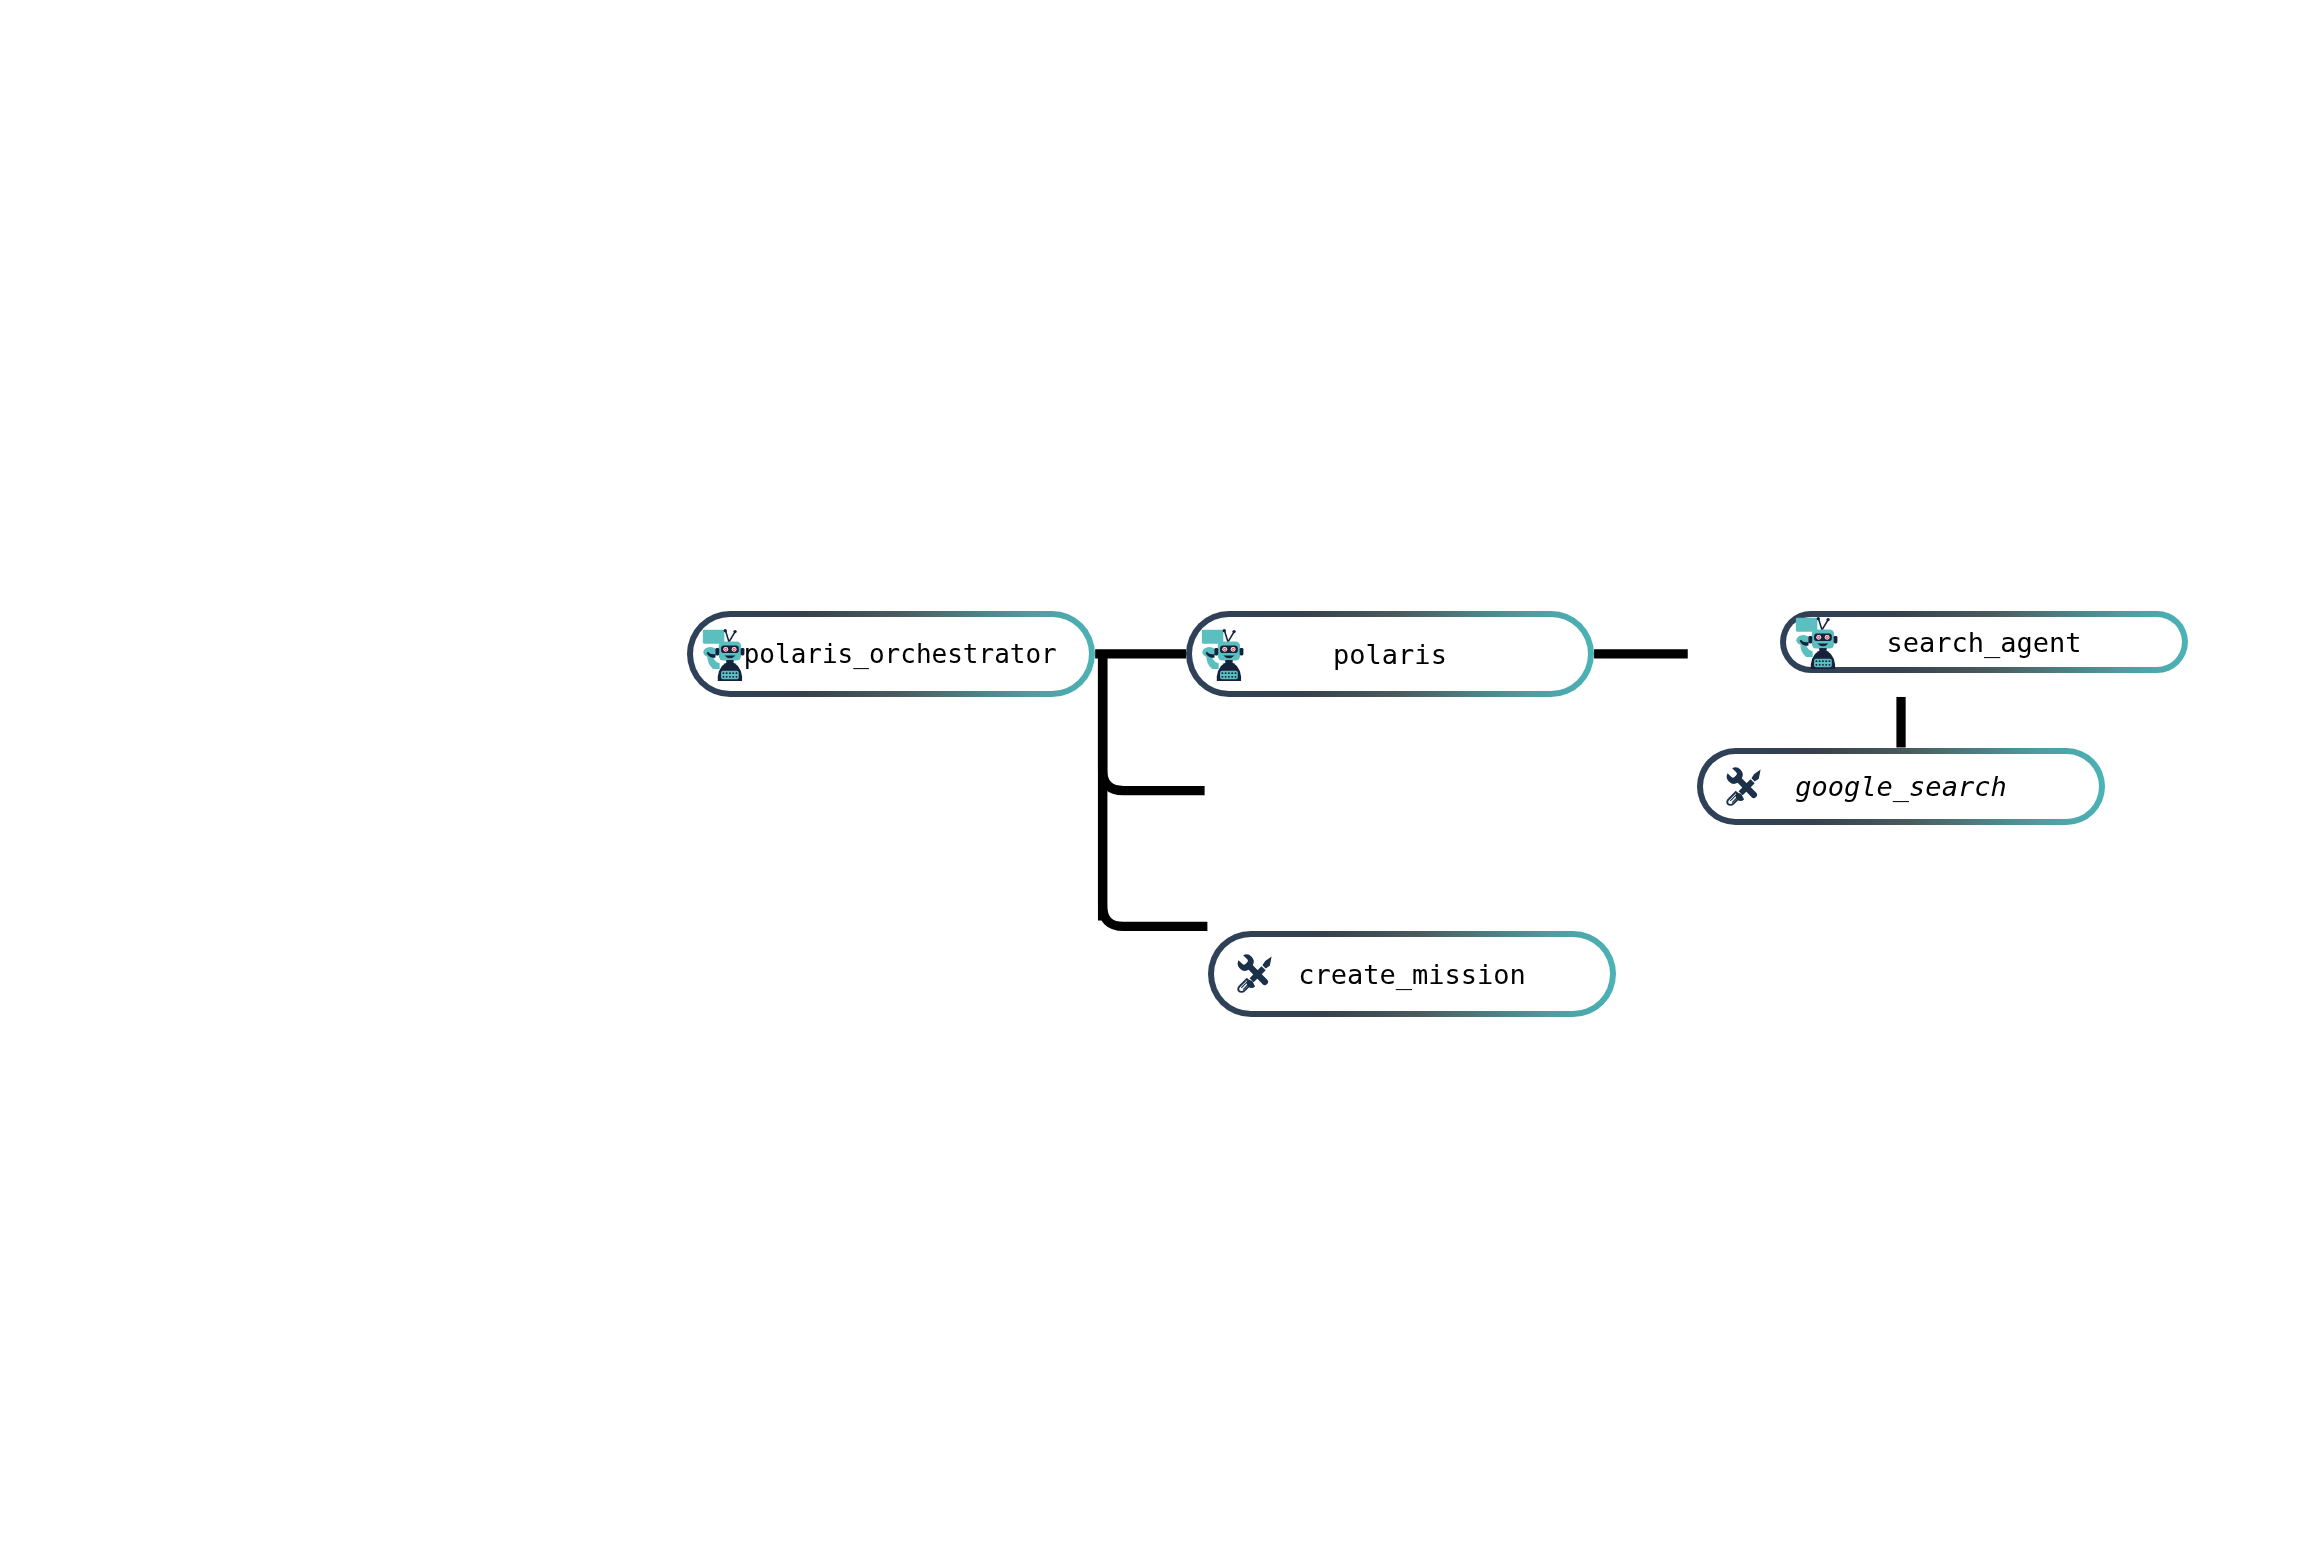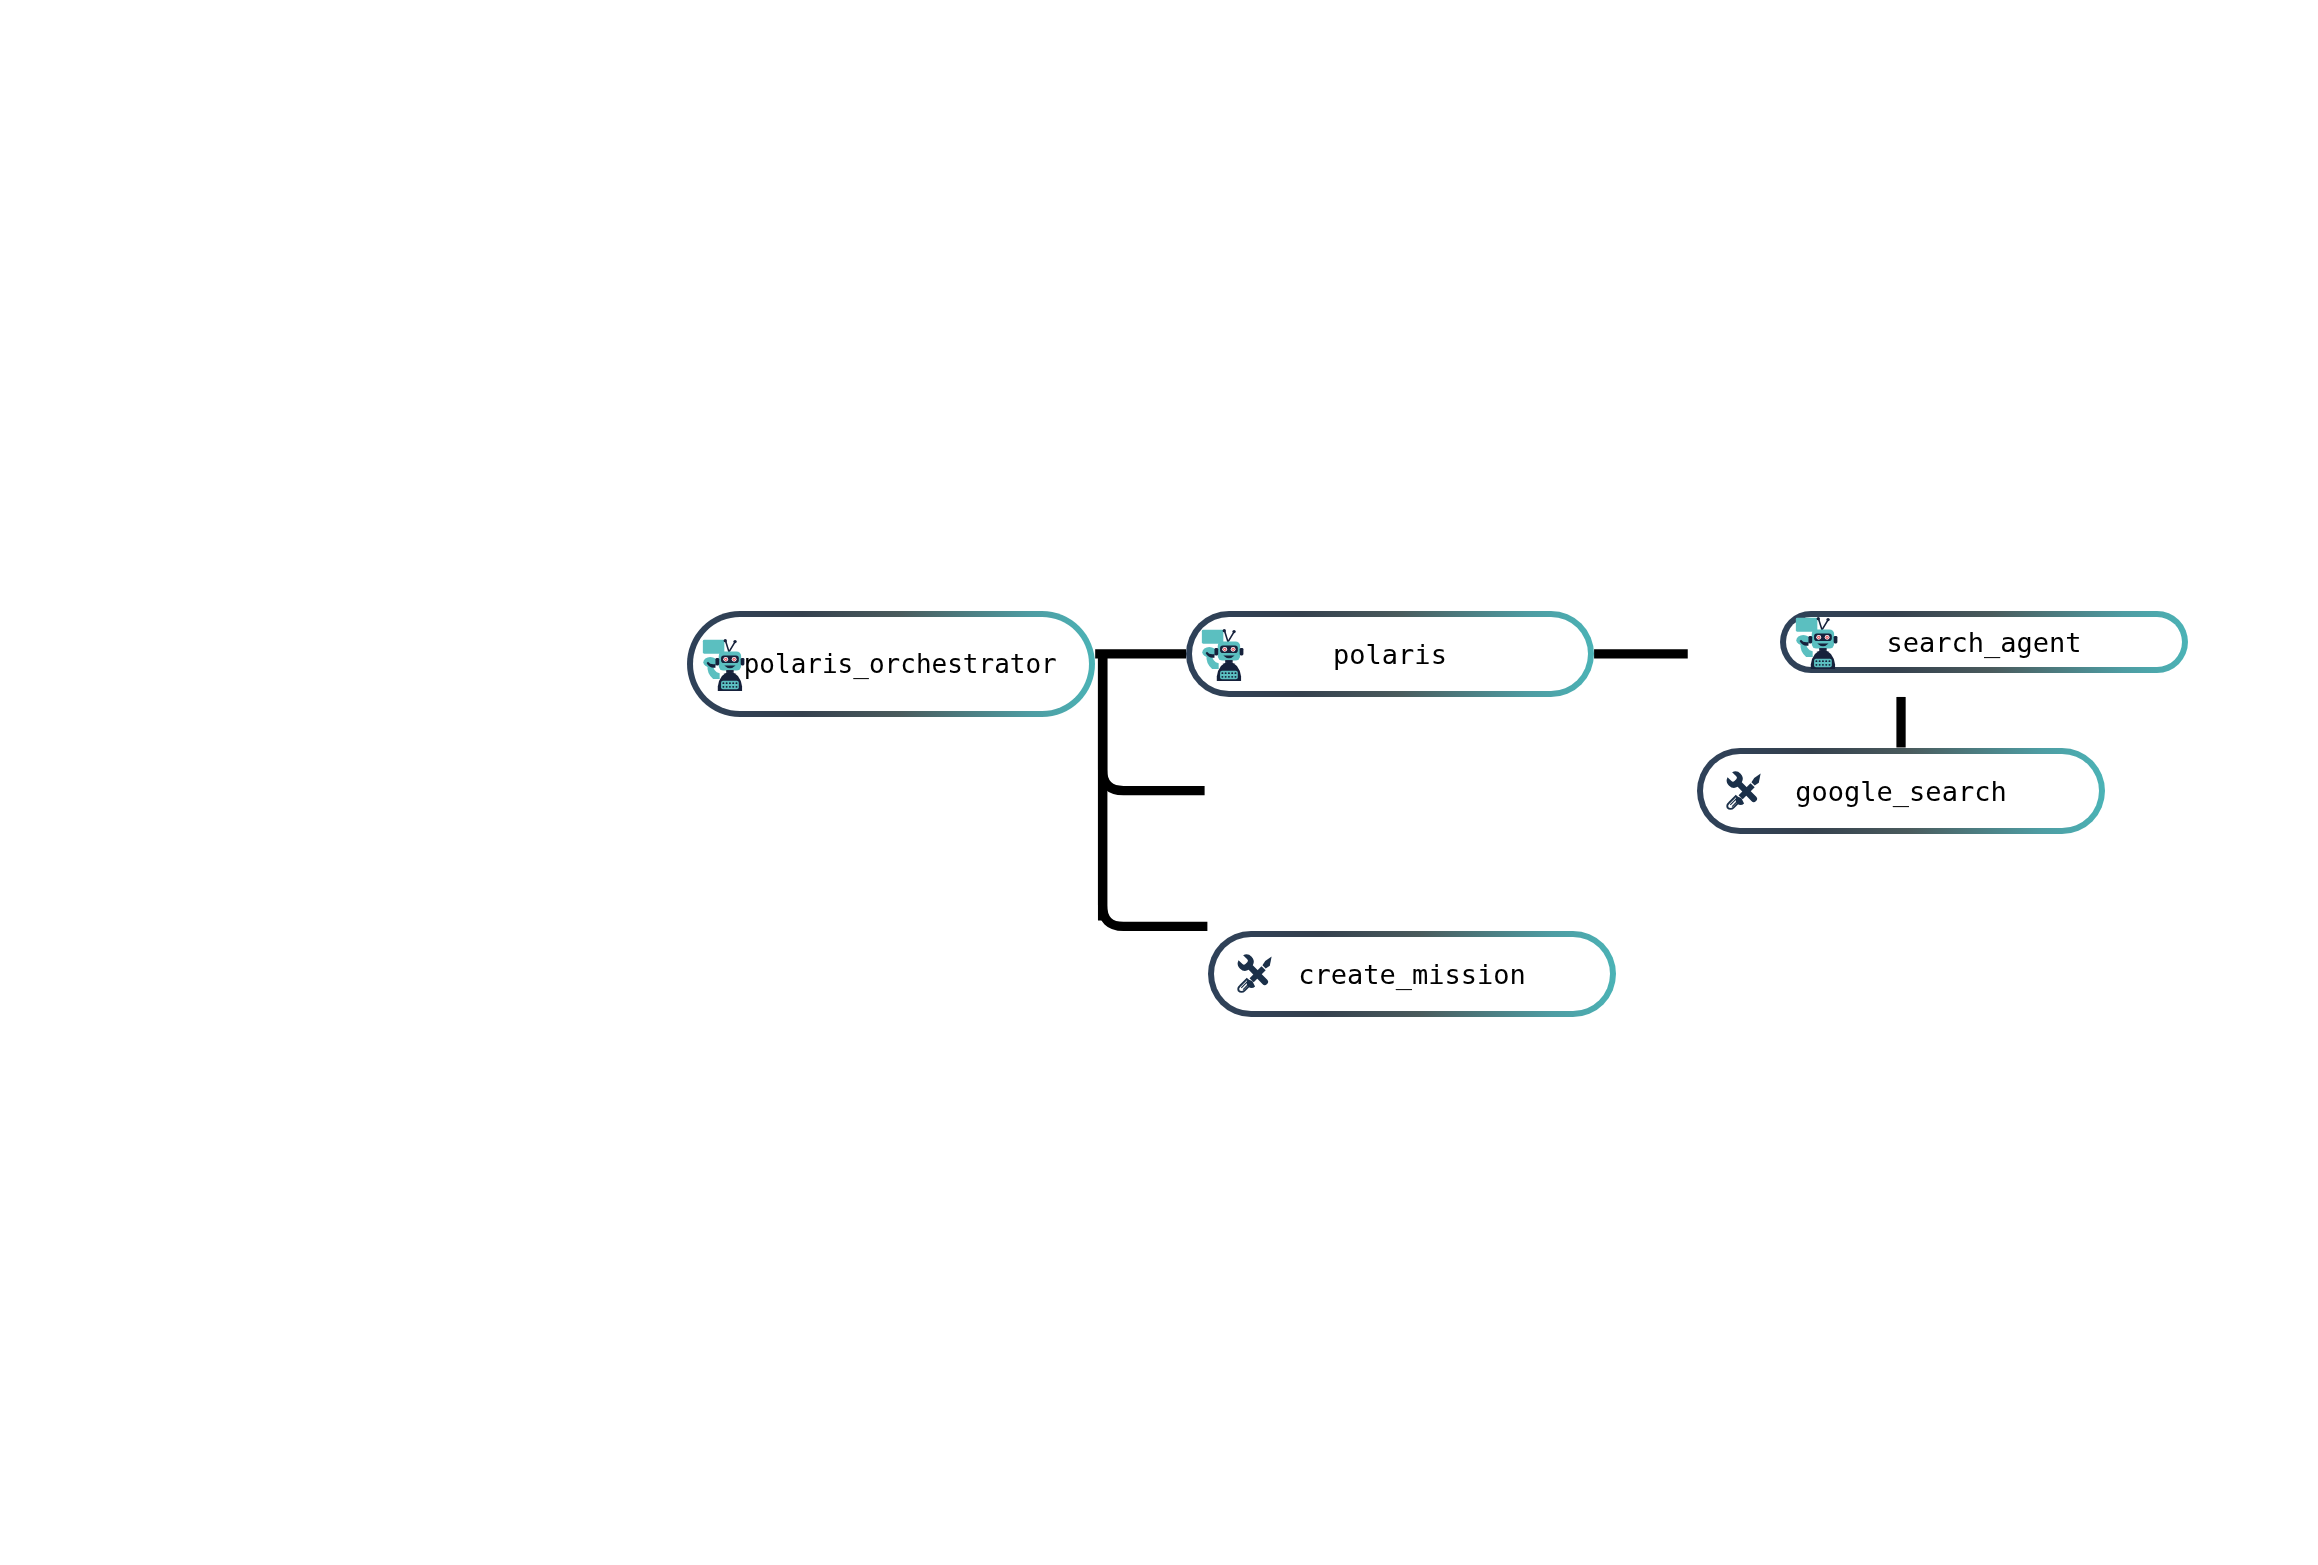--- a/index.html
+++ b/index.html
@@ -74,26 +74,26 @@
     flex: 0 0 auto;
   }
   .node-icon.tool {
     left: 18.5px;
     width: 46px;
     height: 46px;
   }
   .node-icon svg { display: block; width: 100%; height: 100%; }
 
   
-  #node-polaris_orchestrator { left: 687px; top: 611px; width: 408px; height: 106px; }
+  #node-polaris_orchestrator { left: 687px; top: 611px; width: 408px; height: 86px; }
   #node-polaris              { left: 1186px; top: 611px; width: 408px; height: 86px; }
   #node-search_agent         { left: 1780px; top: 611px; width: 408px; height: 62px; }
   #node-start_session        { left: 1205px; top: 748px; width: 408px; height: 86px; }
   #node-create_mission       { left: 1208px; top: 883px; width: 408px; height: 86px; margin-top: 48px; }
-  #node-google_search        { left: 1697px; top: 748px; width: 408px; height: 86px; }
+  #node-google_search        { left: 1697px; top: 748px; width: 408px; height: 77px; font-style: italic; }
 
   
   #node-polaris_orchestrator .node-label { font-size: 26px; padding-left: 18.5px; }
 </style>
 </head>
 <body>
 
 <div id="canvas">
 
   <svg id="edges" viewBox="0 0 6000 3375" width="2782" height="1565" xmlns="http://www.w3.org/2000/svg">

